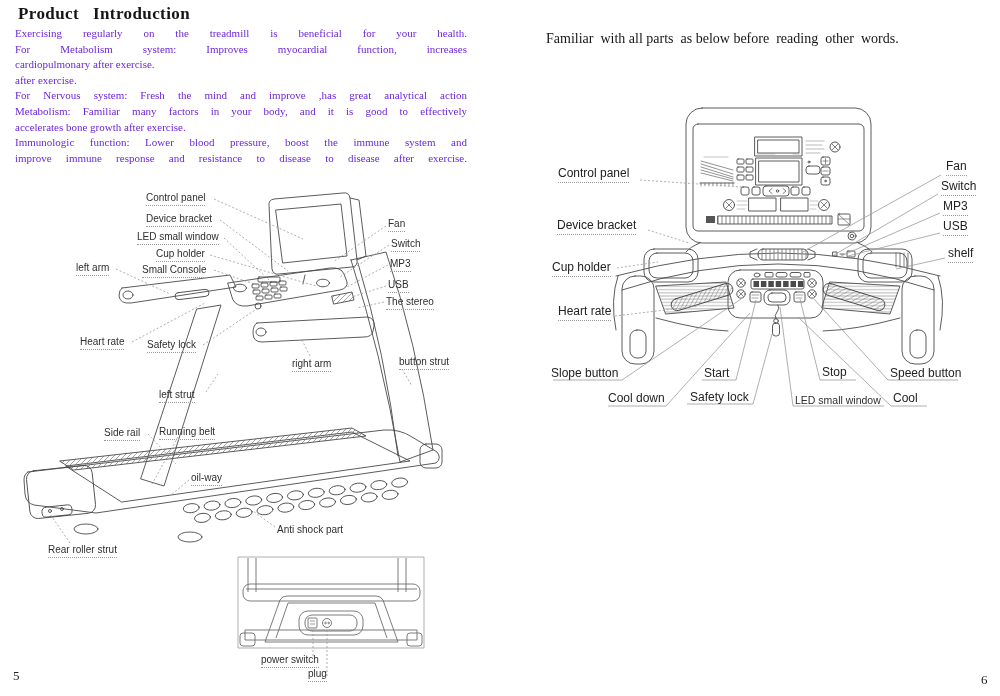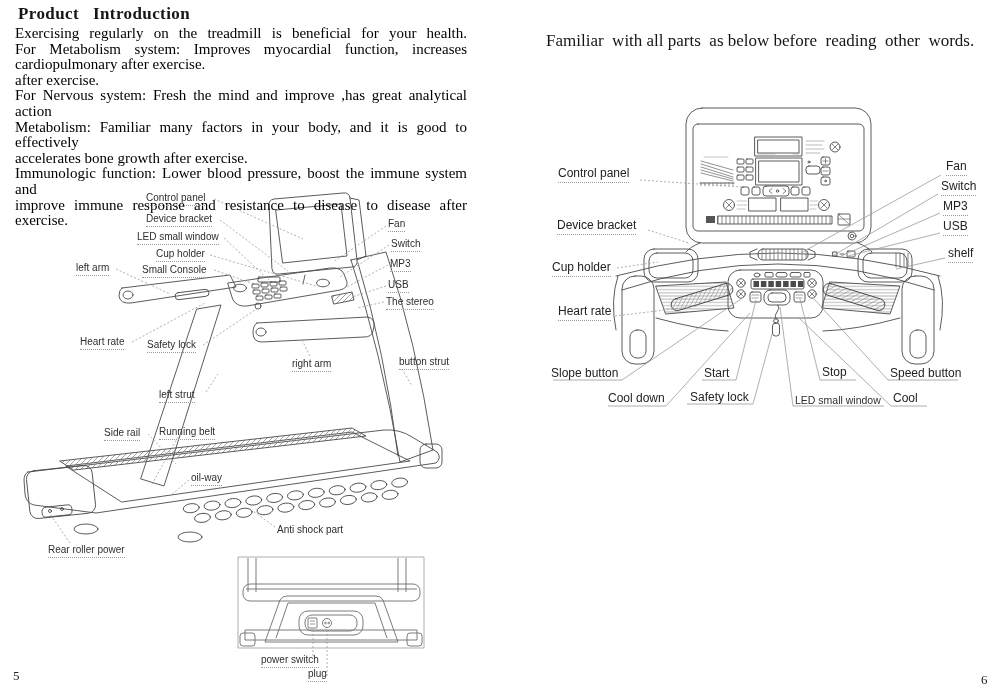--- a/index.html
+++ b/index.html
@@ -1,23 +1,23 @@
 <!DOCTYPE html>
 <html><head>
 <meta charset="utf-8">
 <style>
   html,body{margin:0;padding:0;background:#fff;}
   .page{position:relative;width:1000px;height:696px;background:#ffffff;overflow:hidden;
         font-family:"Liberation Serif",serif;color:#111;padding-left:20px;}
   .art{position:absolute;left:0;top:0;}
   .title{position:absolute;left:18px;top:4px;margin:0;font-size:17px;font-weight:bold;
          letter-spacing:.4px;white-space:pre;color:#151515;}
-  .intro{position:absolute;left:15px;top:26px;width:452px;font-size:15px;line-height:15.6px;color:#000000;}
+  .intro{position:absolute;left:15px;top:26px;width:452px;font-size:11px;line-height:15.6px;color:#6d28d9;}
   .ln.j{text-align:justify;text-align-last:justify;}
-  .rhead{position:absolute;left:546px;top:31px;font-size:17px;white-space:pre;color:#151515;}
+  .rhead{position:absolute;left:546px;top:31px;font-size:14px;white-space:pre;color:#151515;}
   .lbl{position:absolute;font-family:"Liberation Sans",sans-serif;font-size:10px;line-height:1.15;
        color:#2e2e2e;white-space:nowrap;text-align:right;}
   .lbl.r{font-size:12px;color:#222;}
   .lbl.sm{font-size:10.5px;}
   .du{border-bottom:1px dotted #9a9a9a;padding-bottom:1px;}
   .pnum{position:absolute;font-size:13px;color:#222;}
 </style>
 </head>
 <body>
 
@@ -332,21 +332,21 @@
   <div class="lbl du" style="left:390px;top:258px">MP3</div>
   <div class="lbl du" style="left:388px;top:279px">USB</div>
   <div class="lbl du" style="left:386px;top:296px">The stereo</div>
   <div class="lbl du" style="left:292px;top:358px">right arm</div>
   <div class="lbl du" style="left:399px;top:356px">button strut</div>
   <div class="lbl du" style="left:159px;top:389px">left strut</div>
   <div class="lbl du" style="left:104px;top:427px">Side rail</div>
   <div class="lbl du" style="left:159px;top:426px">Running belt</div>
   <div class="lbl du" style="left:191px;top:472px">oil-way</div>
   <div class="lbl" style="left:277px;top:524px">Anti shock part</div>
-  <div class="lbl du" style="left:48px;top:544px">Rear roller power</div>
+  <div class="lbl du" style="left:48px;top:544px">Rear roller strut</div>
   <div class="lbl du" style="left:261px;top:654px">power switch</div>
   <div class="lbl du" style="left:308px;top:668px">plug</div>
 
   <div class="lbl r du" style="left:558px;top:167px">Control panel</div>
   <div class="lbl r du" style="left:557px;top:219px">Device bracket</div>
   <div class="lbl r du" style="left:552px;top:261px">Cup holder</div>
   <div class="lbl r du" style="left:558px;top:305px">Heart rate</div>
   <div class="lbl r" style="left:551px;top:367px">Slope button</div>
   <div class="lbl r" style="left:608px;top:392px">Cool down</div>
   <div class="lbl r" style="left:704px;top:367px">Start</div>

